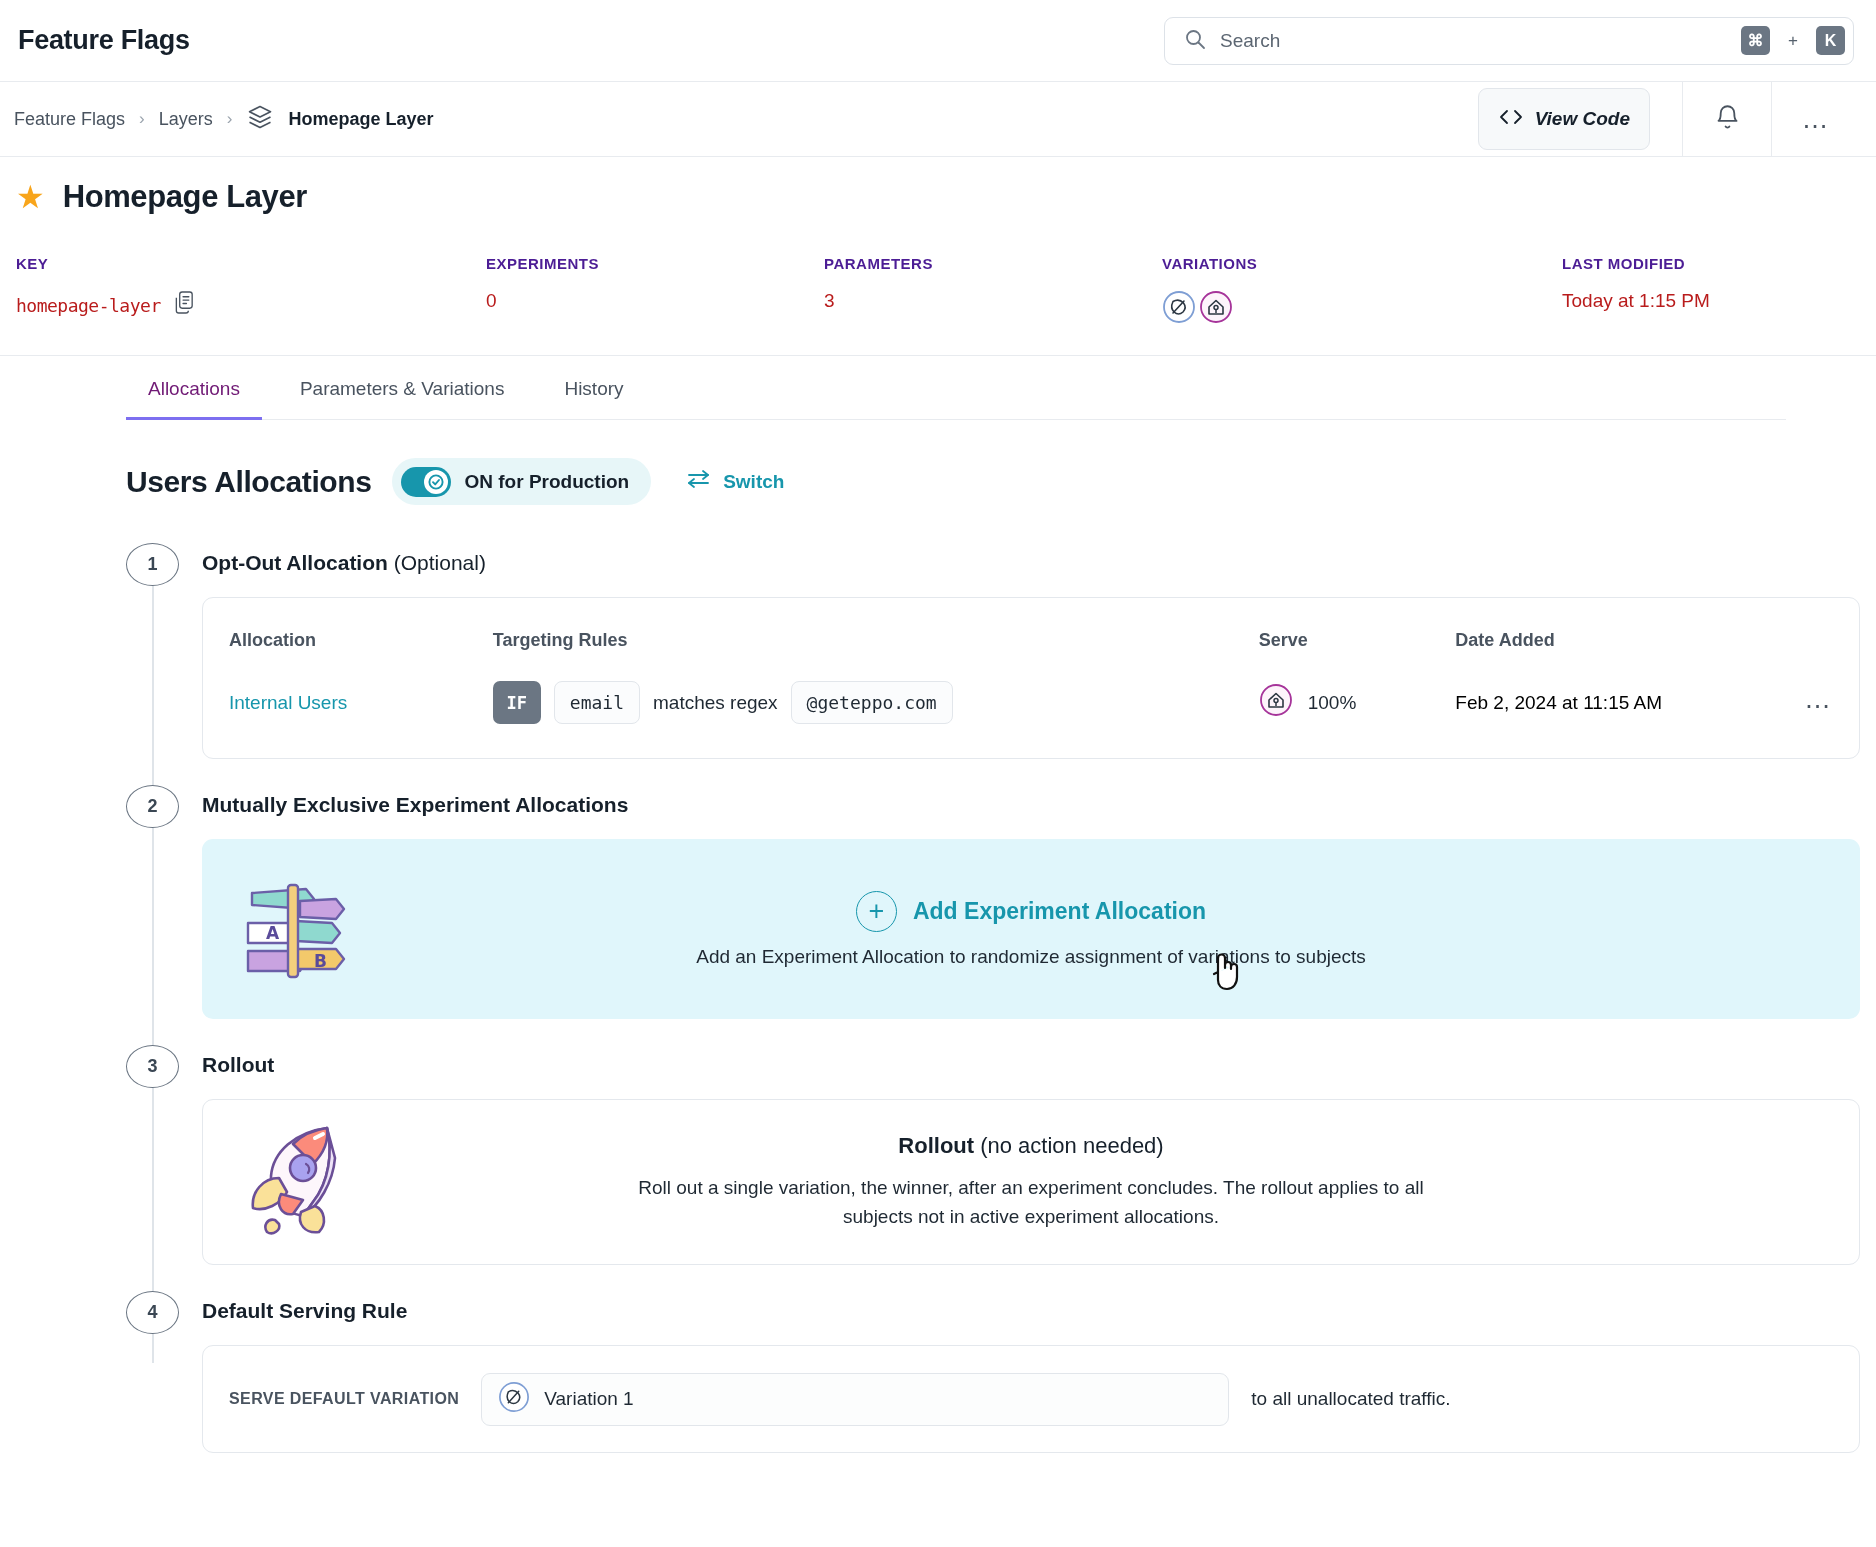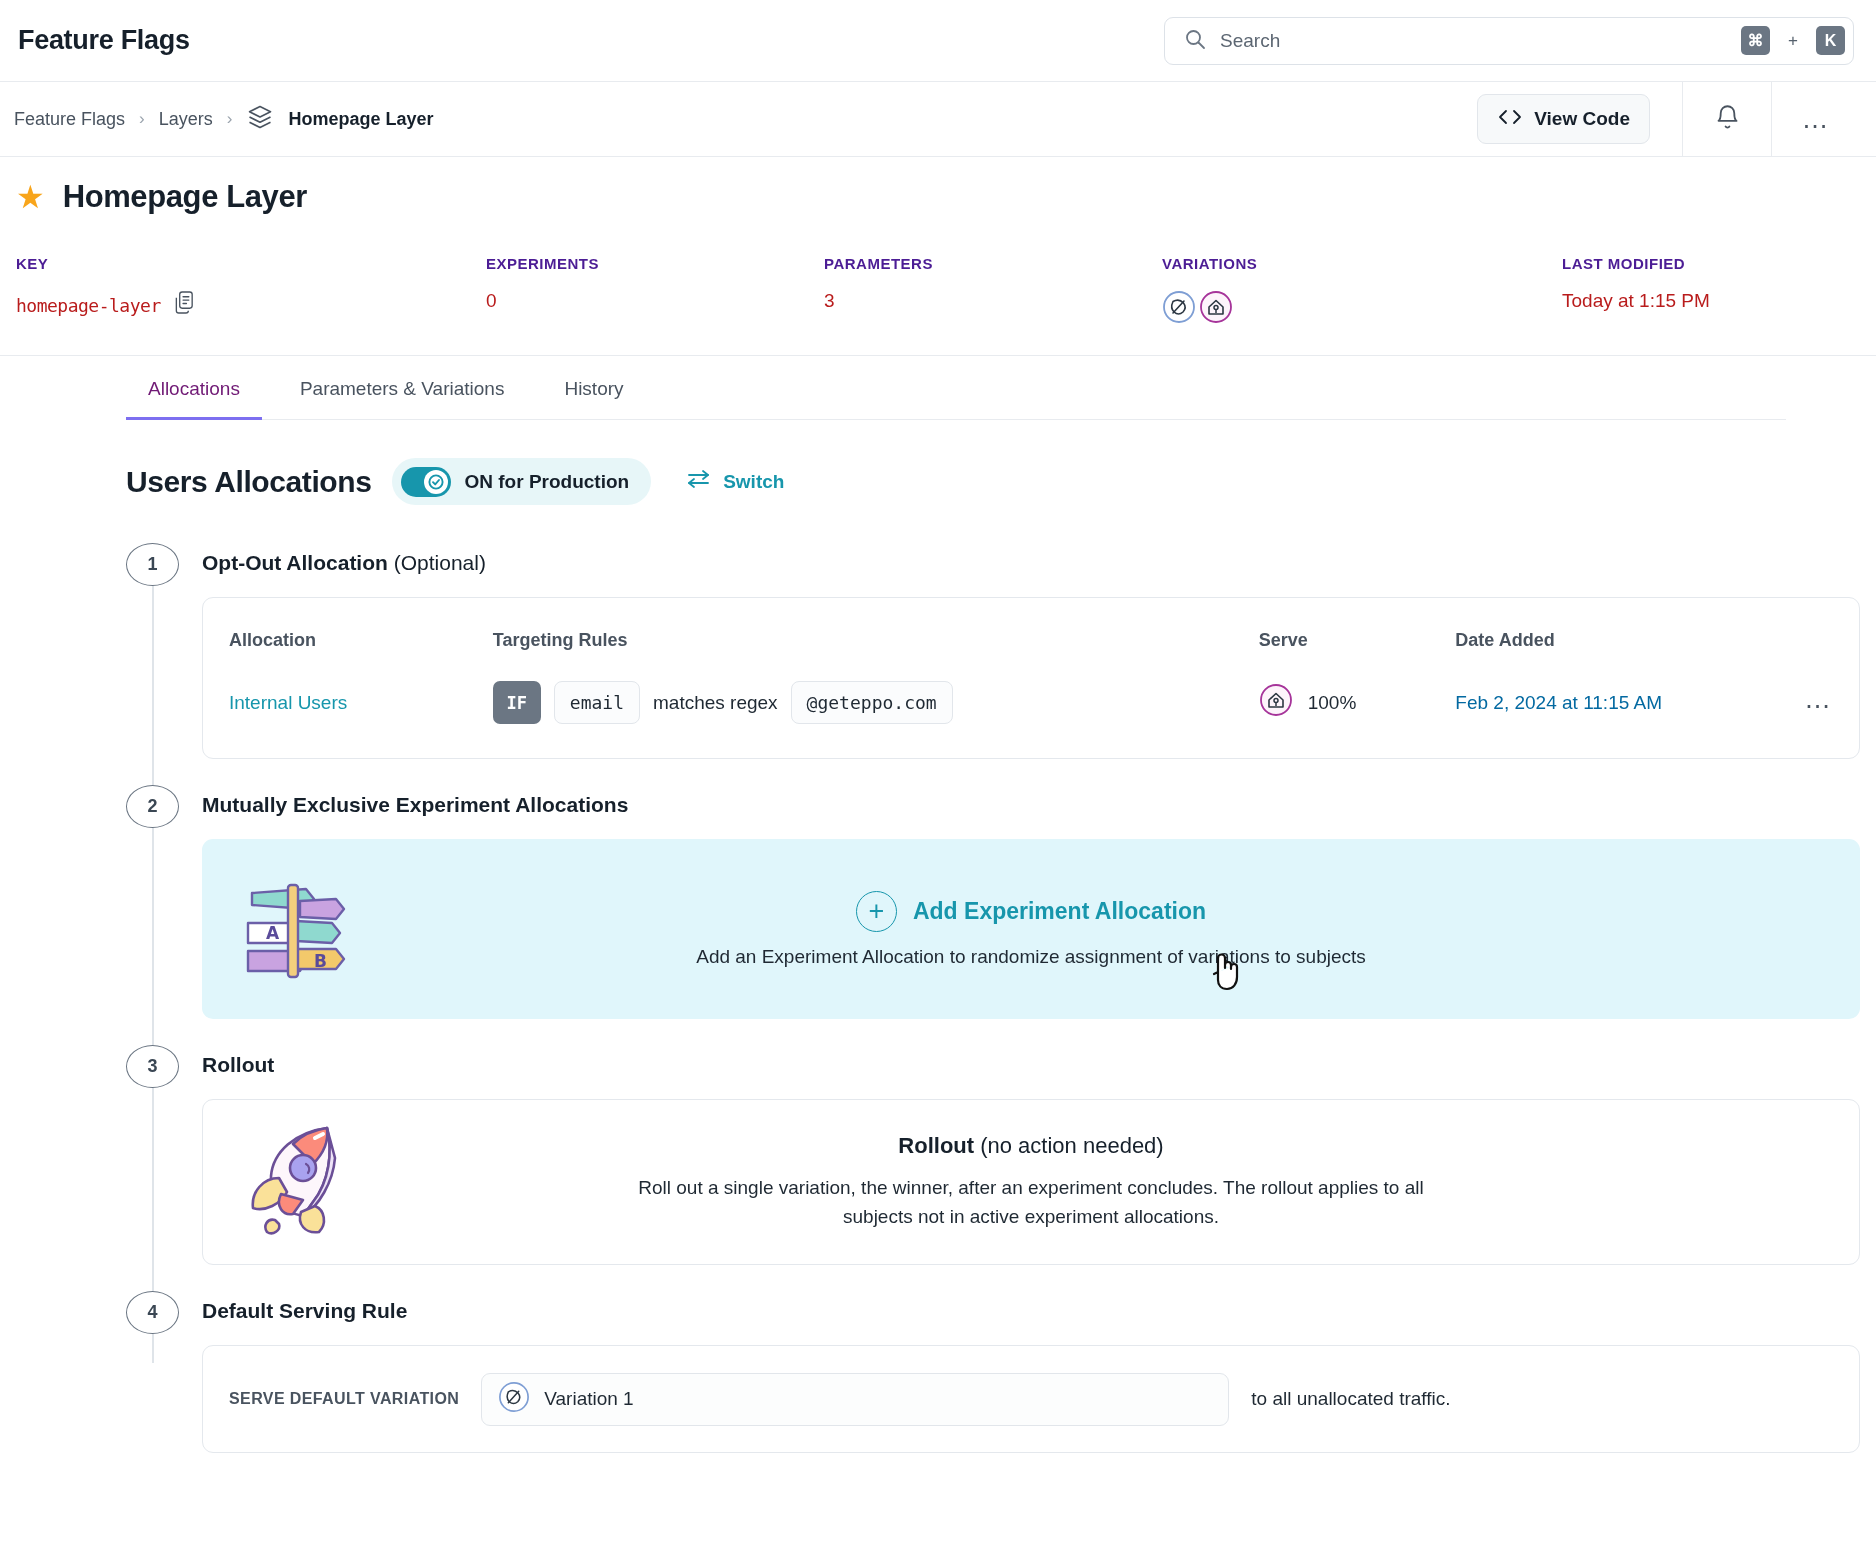--- a/index.html
+++ b/index.html
@@ -41,23 +41,24 @@
     padding: 0 16px 0 14px;
     border-bottom: 1px solid #e8ebef;
   }
   .crumbs { display: flex; align-items: center; gap: 14px; font-size: 18px; color: #49535f; }
   .crumbs .sep { color: #9aa3ad; font-size: 17px; }
   .crumbs .cur { font-weight: 700; color: #16202b; }
   .crumb-actions { display: flex; align-items: center; height: 100%; }
   .viewcode {
     display: flex; align-items: center; gap: 11px;
     border: 1px solid #e2e6eb; background: #f7f9fa;
-    border-radius: 9px; height: 50px; padding: 0 19px;
+    border-radius: 9px; height: 62px; padding: 0 19px;
     font-size: 19px; font-weight: 700; color: #16202b;
     margin-right: 32px;
+    font-style: italic;
   }
   .vline { width: 1px; height: 75px; background: #e8ebef; }
   .icon-btn {
     width: 88px; height: 75px;
     display: flex; align-items: center; justify-content: center;
   }
   .dots { letter-spacing: 2px; font-size: 27px; color: #49535f; line-height: 0.4; }
 
   
   .meta-wrap { padding: 22px 16px 0 16px; border-bottom: 1px solid #e8ebef; }
@@ -148,21 +149,21 @@
     display: flex; align-items: center; justify-content: center;
     font-family: "DejaVu Sans Mono", monospace; font-size: 17px; font-weight: 700;
   }
   .chip {
     border: 1px solid #e2e6eb; background: #fbfcfd; border-radius: 8px;
     height: 43px; padding: 0 15px; display: flex; align-items: center;
     font-family: "DejaVu Sans Mono", monospace; font-size: 18px; color: #1f2933;
   }
   .op-text { font-size: 19px; color: #1f2933; }
   .serve-cell { display: flex; align-items: center; gap: 15px; font-size: 19px; }
-  .date-cell { font-size: 19px; color: #0369a1; }
+  .date-cell { font-size: 19px; color: #000000; }
 
   
   .banner {
     background: #e0f6fb; border-radius: 11px; margin-top: 22px;
     height: 180px; position: relative;
     display: flex; align-items: center; justify-content: center;
     flex-direction: column; gap: 14px;
   }
   .banner .art { position: absolute; left: 38px; top: 50%; transform: translateY(-50%); }
   .add-line { display: flex; align-items: center; gap: 16px; }

